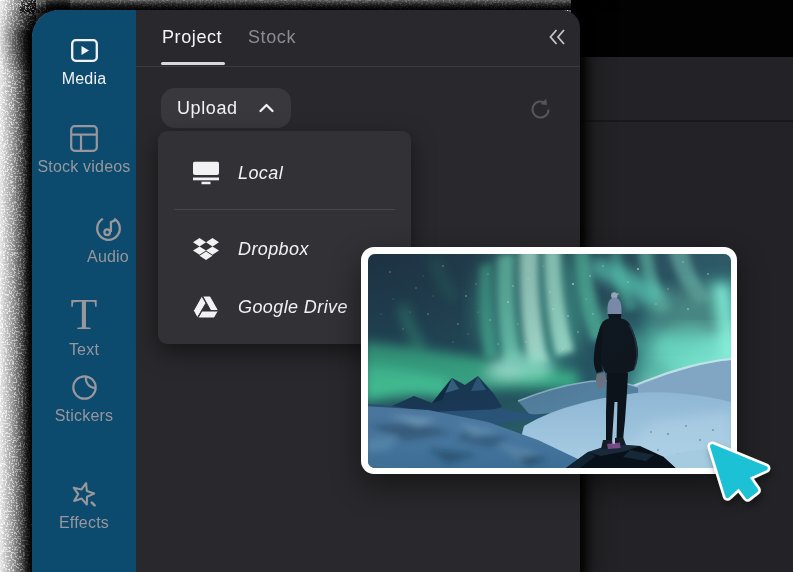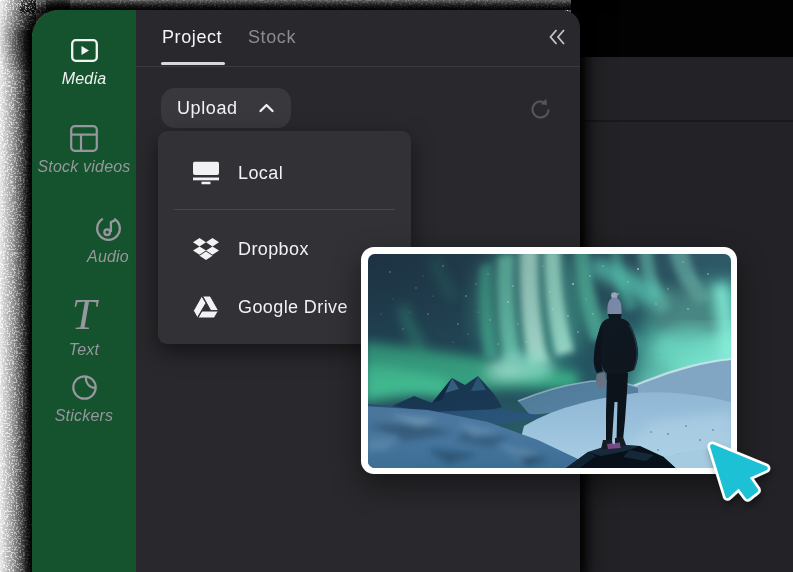--- a/index.html
+++ b/index.html
@@ -17,21 +17,21 @@
   #topShade{left:46px;top:0;width:525px;height:10px;
      background:linear-gradient(to bottom, rgba(0,0,0,0.28), rgba(0,0,0,0.8));}
   #leftShade{left:0;top:30px;width:32px;height:542px;
      background:linear-gradient(to right, rgba(0,0,0,0.0), rgba(0,0,0,0.07) 40%, rgba(0,0,0,0.32) 72%, rgba(0,0,0,0.8));}
   #cornerShade{left:0;top:0;width:70px;height:70px;
      background:radial-gradient(circle at 59px 37px, rgba(0,0,0,0) 24px, rgba(0,0,0,0.65) 29px, rgba(0,0,0,0.4) 40px, rgba(0,0,0,0.12) 54px, rgba(0,0,0,0) 64px);}
   
   #appShadow{left:32px;top:10px;width:548px;height:562px;border-top-left-radius:27px;
      box-shadow:0 0 10px 4px rgba(0,0,0,0.95), 0 0 26px 10px rgba(0,0,0,0.45);}
 
-  #sidebar{left:32px;top:10px;width:104px;height:562px;background:#14532d;border-top-left-radius:27px;font-style:italic;}
+  #sidebar{left:32px;top:10px;width:104px;height:562px;background:#0c4a6e;border-top-left-radius:27px;}
   #panel{left:136px;top:10px;width:444px;height:562px;background:#29292d;border-top-right-radius:18px;}
 
   .sideitem{position:absolute;width:104px;text-align:center;color:#97979d;font-size:16px;letter-spacing:0.2px;}
   .sideitem svg{display:block;margin:0 auto;}
   .sideitem .lbl{display:block;margin-top:6px;}
   .sideitem.active{color:#f2f2f4;}
 
   
   .tab{position:absolute;font-size:18px;letter-spacing:0.6px;}
   #tabProject{left:26px;top:17px;color:#f4f4f6;}
@@ -40,21 +40,21 @@
 
   
   #uploadBtn{left:161px;top:88px;width:130px;height:40px;background:#39393d;border-radius:14px;color:#f2f2f4;
      font-size:18px;letter-spacing:0.6px;line-height:40px;}
   #uploadBtn span{margin-left:16px;}
   #uploadBtn svg{position:absolute;right:17px;top:15px;}
 
   
   #dropdown{left:158px;top:131px;width:253px;height:213px;background:#313136;border-radius:9px;
      box-shadow:0 8px 22px rgba(0,0,0,0.5);}
-  .dditem{position:absolute;left:0;width:253px;height:58px;color:#f2f2f4;font-size:18px;letter-spacing:0.4px;}
+  .dditem{position:absolute;left:0;width:253px;height:58px;color:#f2f2f4;font-size:18px;letter-spacing:0.4px;font-style:italic;}
   .dditem .ic{position:absolute;left:35px;top:50%;transform:translateY(-50%);}
   .dditem .tx{position:absolute;left:80px;top:50%;transform:translateY(-50%);}
   #ddsep{position:absolute;left:16px;top:78px;width:221px;height:1px;background:#47474d;}
 
   
   #photo{left:361px;top:247px;width:363px;height:214px;background:#ffffff;border-radius:13px;
      padding:6.5px;box-shadow:0 12px 30px rgba(0,0,0,0.45);}
   #photo svg{display:block;border-radius:7px;}
 
   #cursor{left:692px;top:430px;}
@@ -146,20 +146,27 @@
           <text x="16" y="30" text-anchor="middle" font-family="Liberation Serif" font-size="44" fill="#97979d">T</text>
         </svg>
       <span class="lbl" style="margin-top:10px;">Text</span>
     </div>
     <div class="sideitem" style="top:364px;">
       <svg width="27" height="27" viewBox="0 0 27 27">
         <circle cx="13.5" cy="13.5" r="11.2" fill="none" stroke="#97979d" stroke-width="2.2"></circle>
         <path d="M15 3 A9.5 9.5 0 0 0 24.2 14" fill="none" stroke="#97979d" stroke-width="2.2"></path>
       </svg>
       <span class="lbl">Stickers</span>
+    </div>
+    <div class="sideitem" style="top:471px;">
+      <svg width="28" height="28" viewBox="0 0 28 28">
+        <path d="M16.1 2.2 L16.8 10.0 L24.2 12.6 L17.0 15.7 L16.8 23.5 L11.7 17.6 L4.2 19.9 L8.2 13.2 L3.7 6.7 L11.4 8.5 Z" fill="none" stroke="#97979d" stroke-width="2.1" stroke-linejoin="round"></path>
+        <line x1="21.8" y1="21.6" x2="24.6" y2="24.4" stroke="#97979d" stroke-width="2.6" stroke-linecap="round"></line>
+      </svg>
+      <span class="lbl" style="margin-top:5px;">Effects</span>
     </div>
   </div>
   <div class="abs" id="panel">
     <div class="abs" style="left:0;top:0;width:444px;height:56px;border-bottom:1px solid #3a3a3f;"></div>
     <div class="tab" id="tabProject">Project</div>
     <div class="tab" id="tabCloud">Stock</div>
     <div id="tabUnderline"></div>
     <svg class="abs" id="collapse" style="left:411px;top:19px;" width="20" height="16" viewBox="0 0 20 16">
         <path d="M9.5 1 L3.5 8 L9.5 15 M17 1 L11 8 L17 15" fill="none" stroke="#c4c5c9" stroke-width="1.8"></path>
       </svg>

